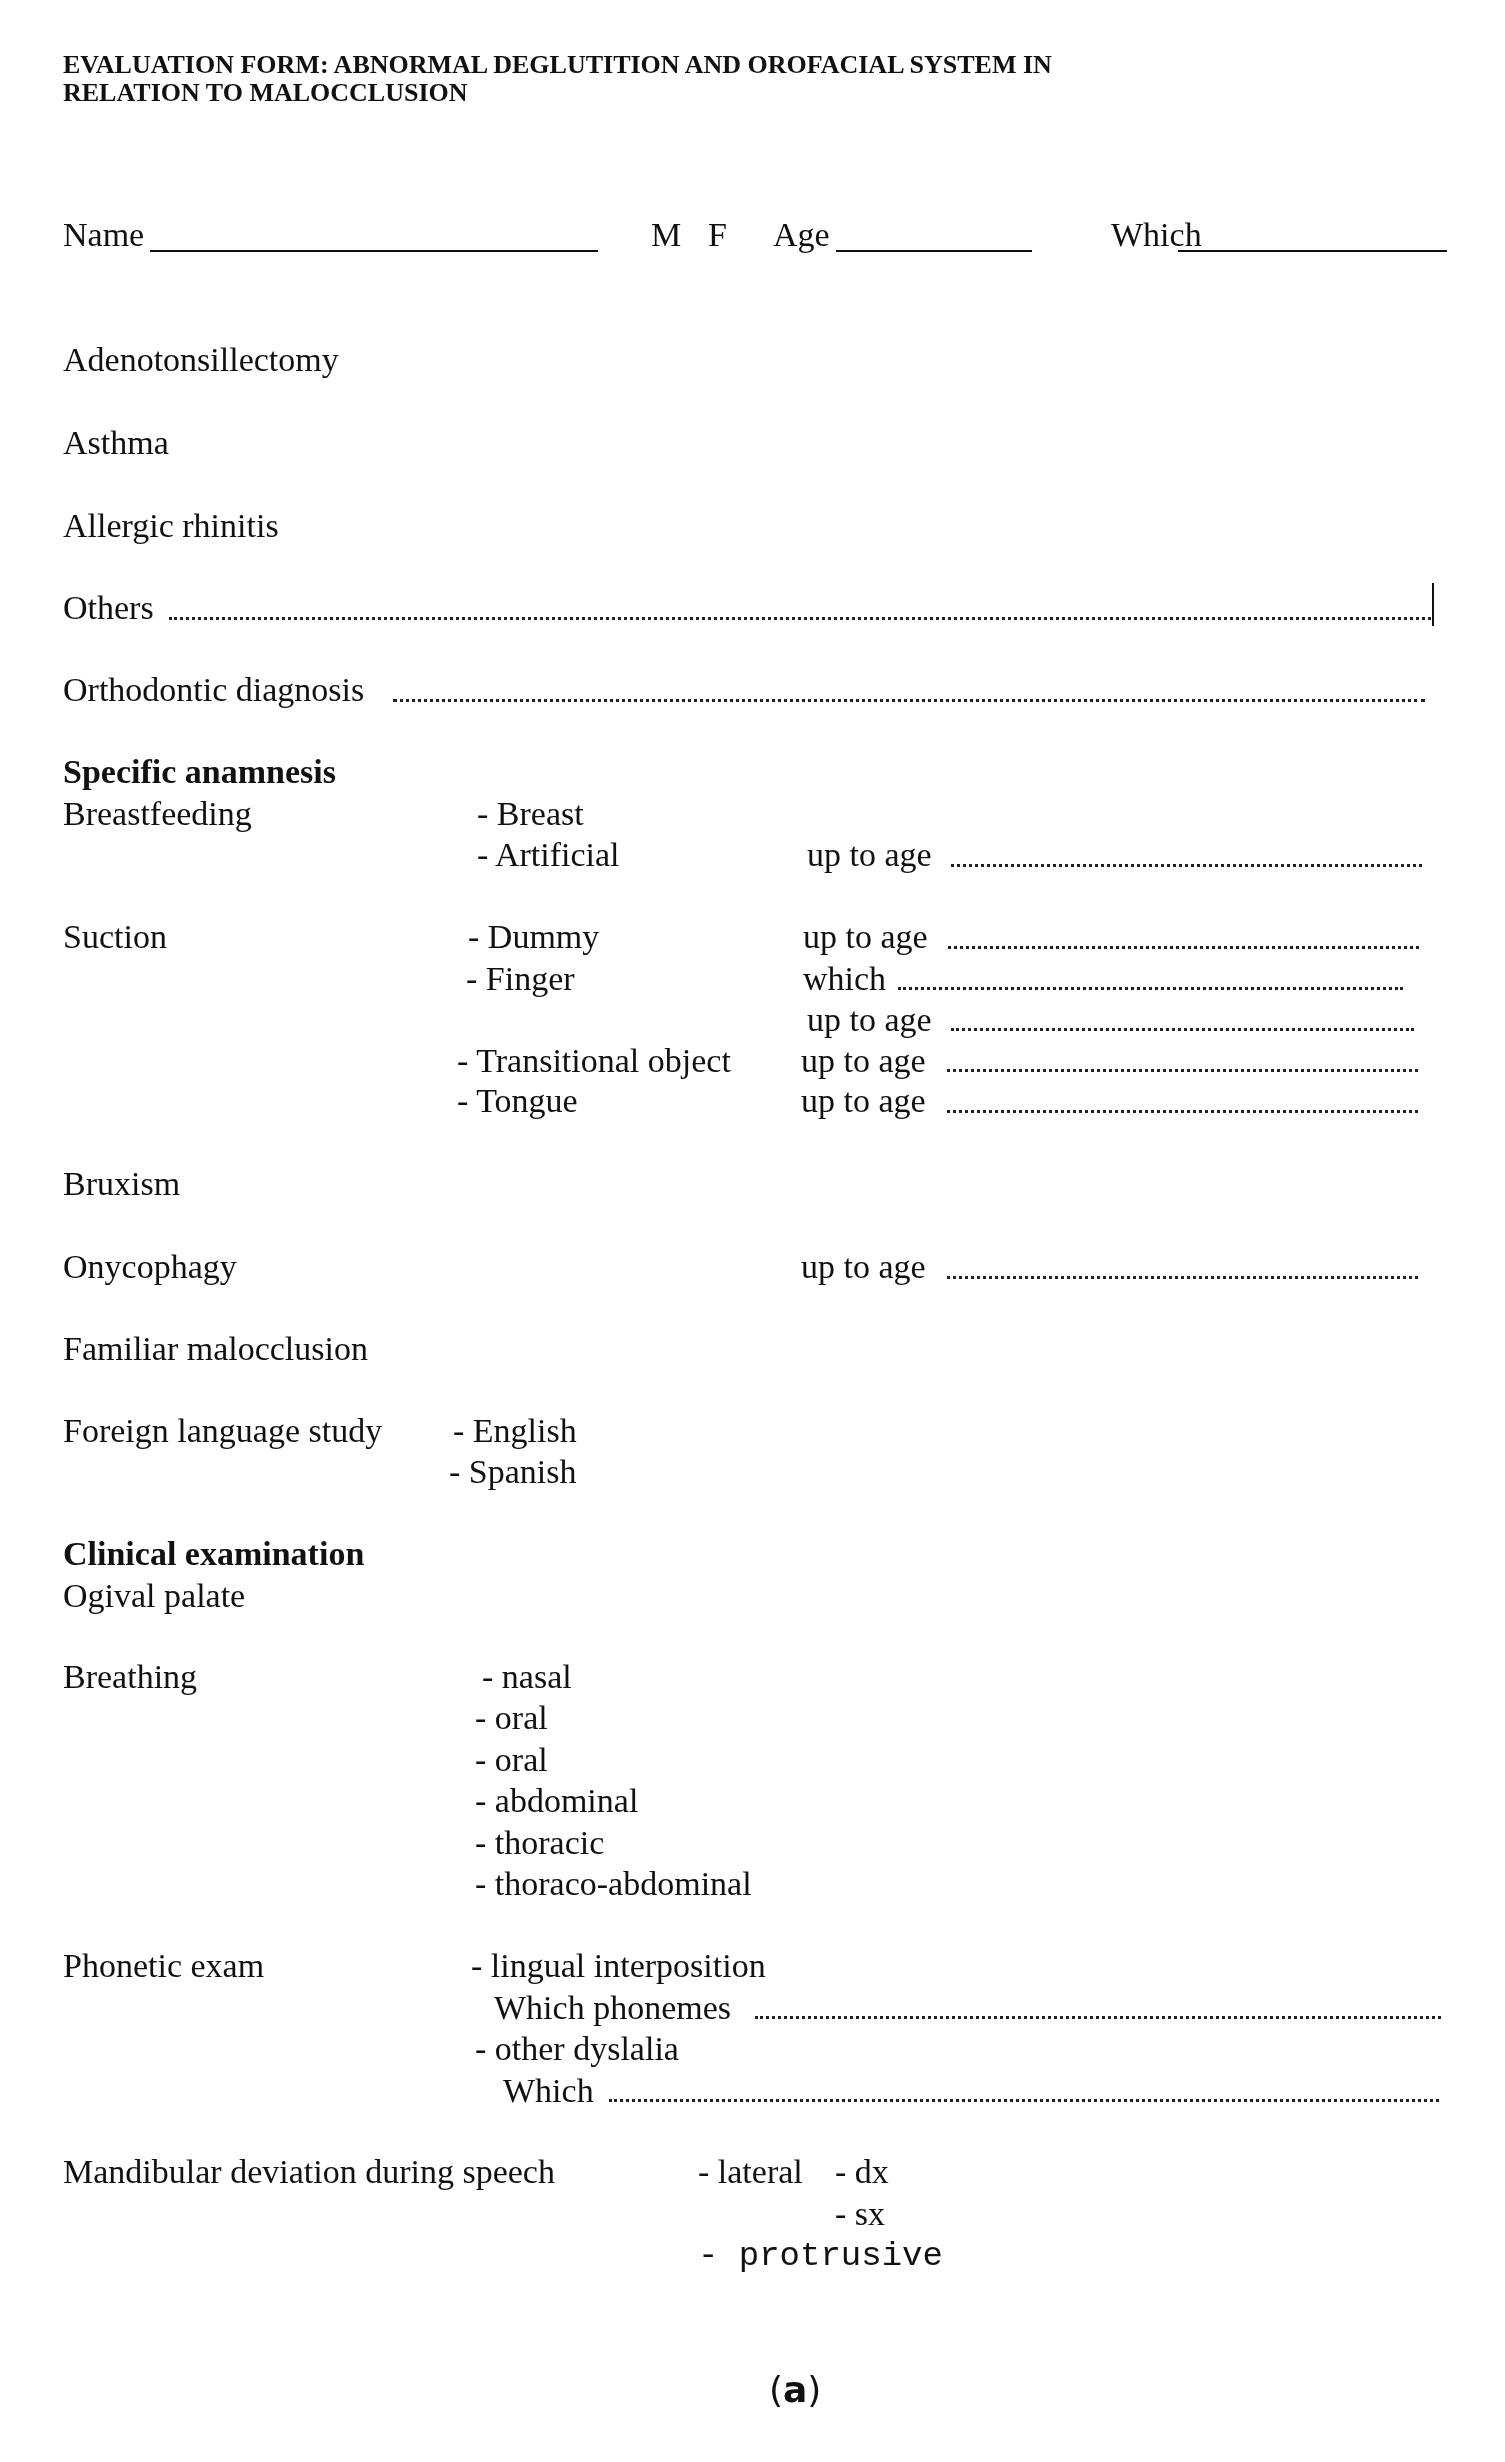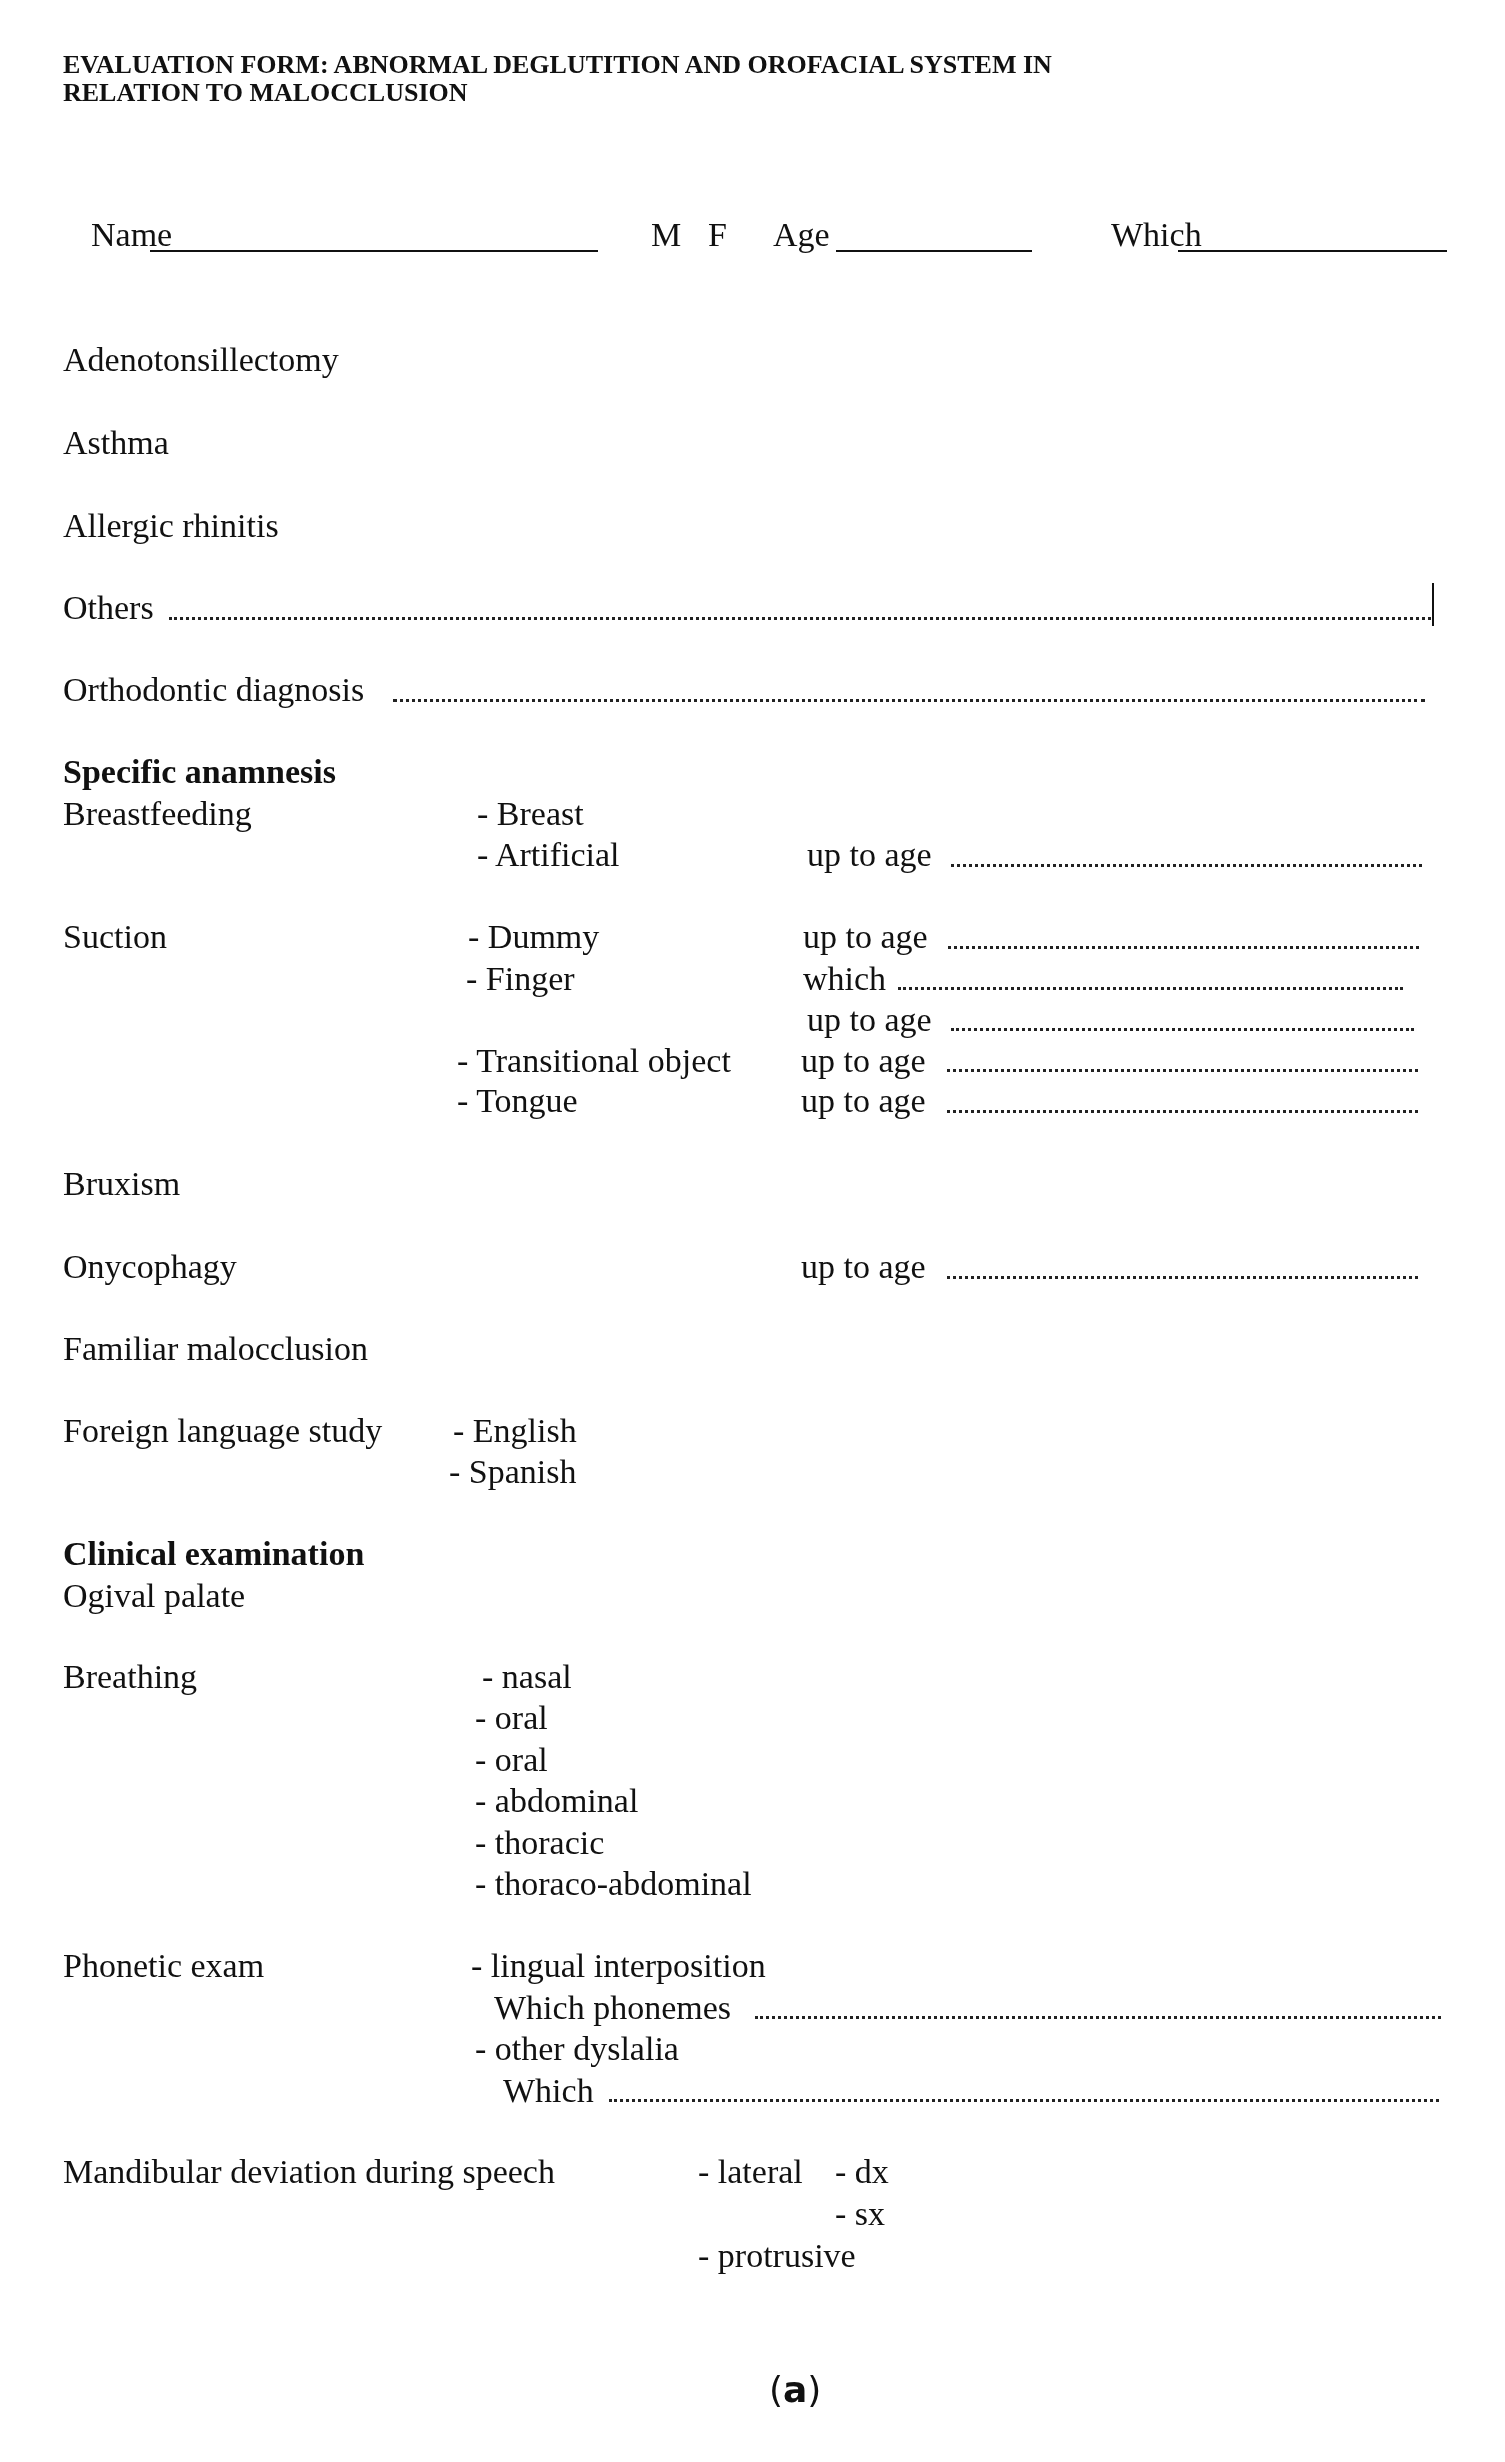--- a/index.html
+++ b/index.html
@@ -12,21 +12,21 @@
   .dots { position:absolute; height:0; border-bottom:3.4px dotted #222; }
   .caret { position:absolute; width:2.2px; background:#111; }
   .caption { font-family:"DejaVu Sans", sans-serif; font-size:36px; }
 </style>
 </head>
 <body>
 
 <div class="t title" style="left:63px; top:52px;">EVALUATION FORM: ABNORMAL DEGLUTITION AND OROFACIAL SYSTEM IN</div>
 <div class="t title" style="left:63px; top:80px;font-family:Liberation Serif, serif;">RELATION TO MALOCCLUSION</div>
 
-<div class="t" style="left:63px; top:218px;margin-left:28px;">Name</div>
+<div class="t" style="left:63px; top:218px;">Name</div>
 <div class="uline" style="left:150px; top:250px; width:448px;"></div>
 <div class="t" style="left:651px; top:218px;">M</div>
 <div class="t" style="left:708px; top:218px;">F</div>
 <div class="t" style="left:773px; top:218px;">Age</div>
 <div class="uline" style="left:836px; top:250px; width:196px;"></div>
 <div class="t" style="left:1111px; top:218px;">Which</div>
 <div class="uline" style="left:1178px; top:250px; width:269px;"></div>
 
 <div class="t" style="left:63px; top:343px;">Adenotonsillectomy</div>
 <div class="t" style="left:63px; top:426px;">Asthma</div>
@@ -95,16 +95,16 @@
 <div class="t" style="left:494px; top:1991px;">Which phonemes</div>
 <div class="dots" style="left:755px; top:2016px; width:686px;"></div>
 <div class="t" style="left:475px; top:2032px;">- other dyslalia</div>
 <div class="t" style="left:503px; top:2074px;">Which</div>
 <div class="dots" style="left:609px; top:2099px; width:830px;"></div>
 
 <div class="t" style="left:63px; top:2155px;">Mandibular deviation during speech</div>
 <div class="t" style="left:698px; top:2155px;">- lateral</div>
 <div class="t" style="left:835px; top:2155px;">- dx</div>
 <div class="t" style="left:835px; top:2197px;">- sx</div>
-<div class="t" style="left:698px; top:2239px;">- protrusive</div>
+<div class="t" style="left:698px; top:2239px;font-family:Liberation Mono, monospace;">- protrusive</div>
 
 <div class="t caption" style="left:769px; top:2372px;"><span>(</span><span class="b">a</span><span>)</span></div>
 
 
 </body></html>

